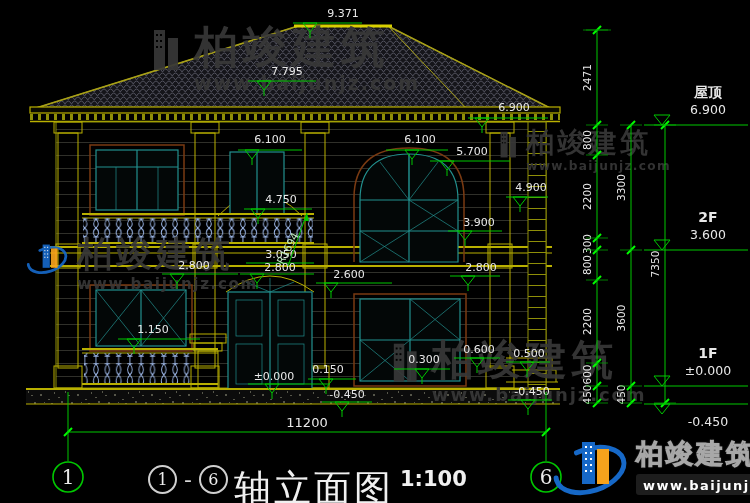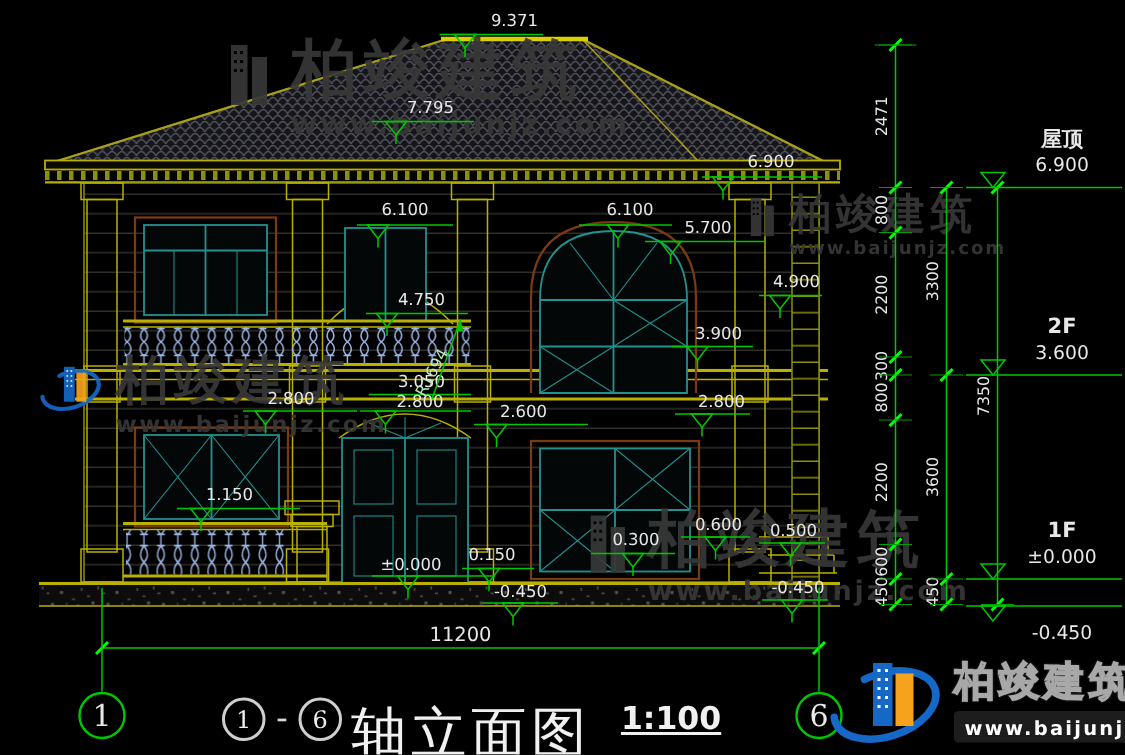--- a/index.html
+++ b/index.html
@@ -20,21 +20,21 @@
       color:var(--c-watermark-gray);transform-origin:top left;opacity:.92;}
   .wm-name{font-size:44px;font-weight:bold;letter-spacing:5px;line-height:1.05;white-space:nowrap;}
   .wm-url{font-size:19px;font-weight:bold;letter-spacing:2px;margin-top:2px;white-space:nowrap;}
   
   #titleblock{position:absolute;left:148px;top:444px;z-index:5;color:#f0f0f0;}
   .title-row{display:flex;align-items:center;gap:6px;}
   .bubble{display:inline-flex;align-items:center;justify-content:center;width:25px;height:25px;
       border:2px solid #cfcfcf;border-radius:50%;font-family:"DejaVu Serif",serif;font-size:16px;color:#eee;}
   .t-dash{font-size:22px;color:#d8d8d8;margin:0 1px;}
   .t-name{font-size:37px;letter-spacing:3px;font-weight:normal;white-space:nowrap;margin-top:20px;}
-  .t-scale{font-size:21px;margin-left:14px;font-weight:bold;text-decoration:underline;}
+  .t-scale{font-size:21px;font-weight:bold;}
   .t-underline{height:4px;background:var(--c-dim-green);width:268px;margin-top:3px;}
   .t-underline2{height:1px;background:var(--c-dim-green);width:256px;margin-top:3px;margin-left:6px;}
   
   #brandlogo{position:absolute;left:552px;top:436px;z-index:5;display:flex;align-items:flex-start;gap:6px;}
   .bl-name{font-size:27px;font-weight:bold;letter-spacing:3px;color:#161616;white-space:nowrap;
       -webkit-text-stroke:1px #a8a8a8;text-shadow:0 0 2px #777;}
   .bl-strip{margin-top:2px;background:#1d1d1d;border-radius:3px;padding:1px 7px;display:inline-block;}
   .bl-url{font-size:13px;font-weight:bold;color:#fff;letter-spacing:1.5px;white-space:nowrap;}
 </style>
 </head>

